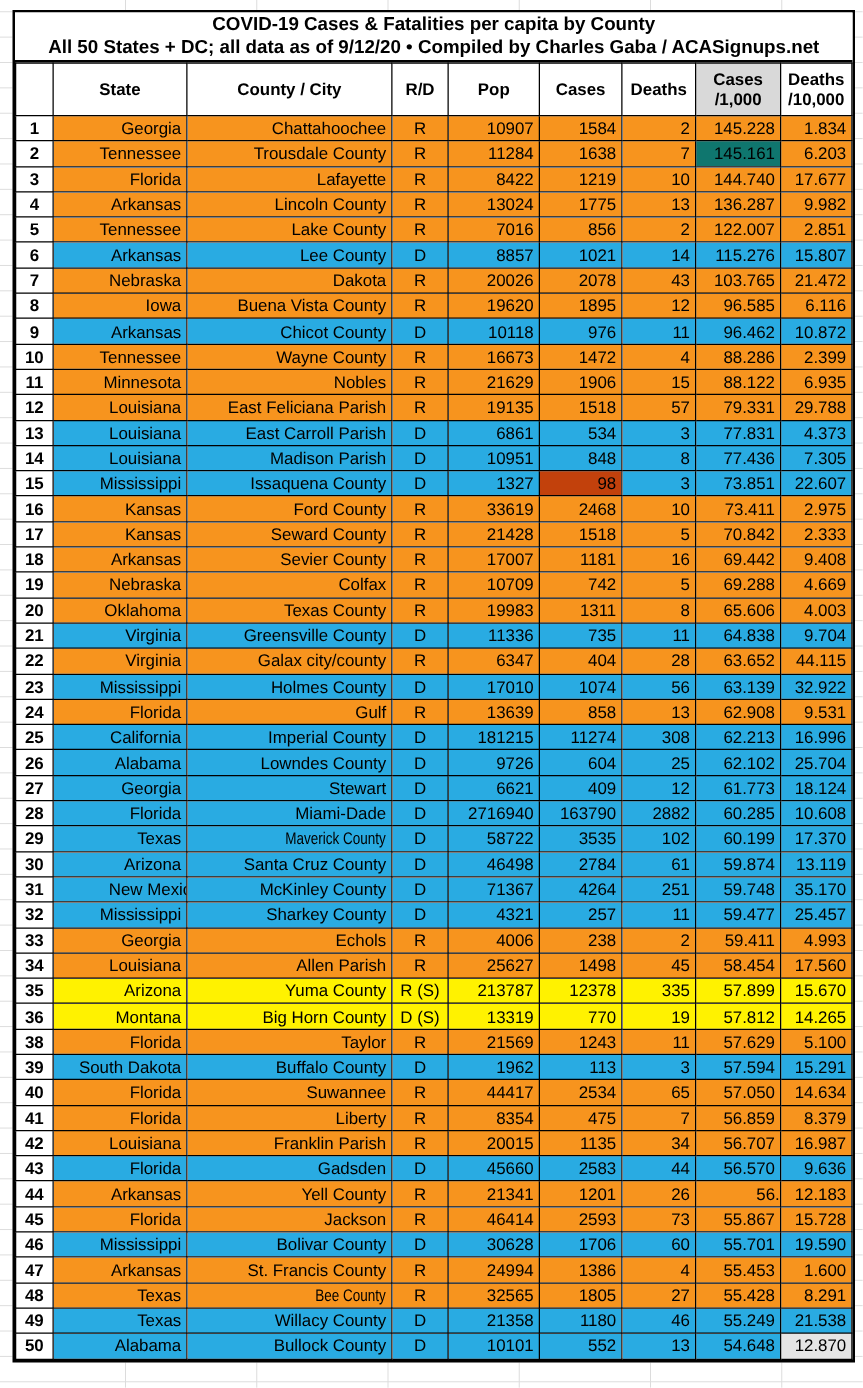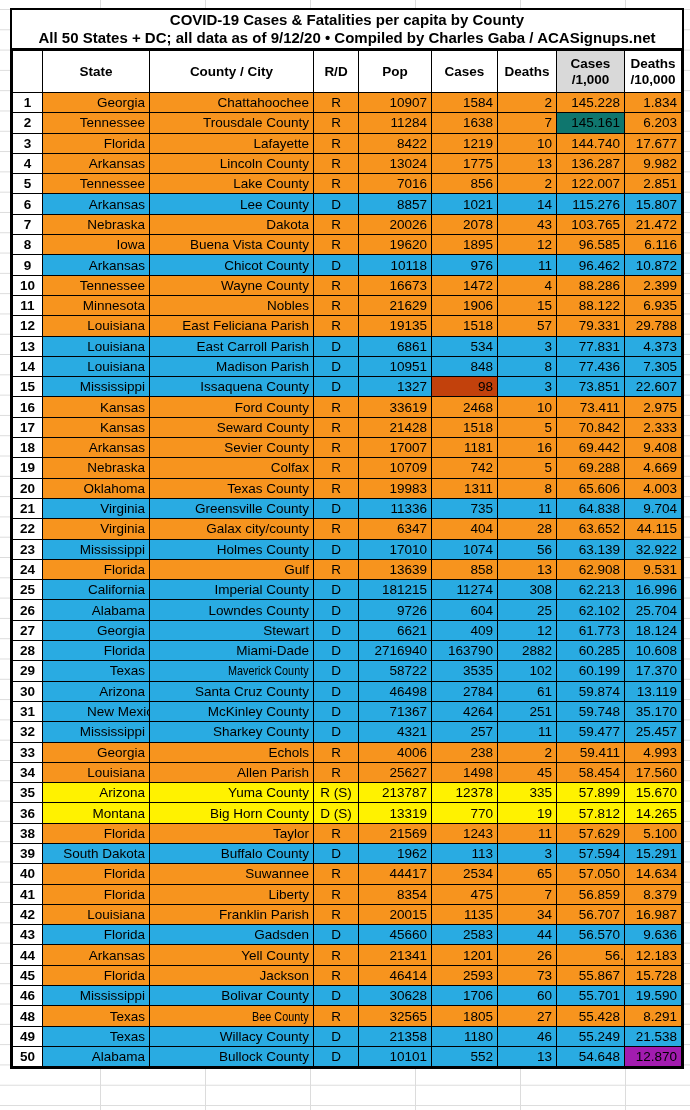--- a/index.html
+++ b/index.html
@@ -610,20 +610,31 @@
           <td class="state-cell" style="background: rgb(41, 171, 226);">Mississippi</td>
           <td class="county-cell" style="background: rgb(41, 171, 226);">Bolivar County</td>
           <td class="rd-cell" style="background: rgb(41, 171, 226);">D</td>
           <td class="num-cell" style="background: rgb(41, 171, 226);">30628</td>
           <td class="num-cell" style="background: rgb(41, 171, 226);">1706</td>
           <td class="num-cell" style="background: rgb(41, 171, 226);">60</td>
           <td class="num-cell" style="background: rgb(41, 171, 226);">55.701</td>
           <td class="num-cell" style="background: rgb(41, 171, 226);">19.590</td>
         </tr>
         <tr>
+          <td class="rank-cell">47</td>
+          <td class="state-cell" style="background: rgb(247, 148, 30);">Arkansas</td>
+          <td class="county-cell" style="background: rgb(247, 148, 30);">St. Francis County</td>
+          <td class="rd-cell" style="background: rgb(247, 148, 30);">R</td>
+          <td class="num-cell" style="background: rgb(247, 148, 30);">24994</td>
+          <td class="num-cell" style="background: rgb(247, 148, 30);">1386</td>
+          <td class="num-cell" style="background: rgb(247, 148, 30);">4</td>
+          <td class="num-cell" style="background: rgb(247, 148, 30);">55.453</td>
+          <td class="num-cell" style="background: rgb(247, 148, 30);">1.600</td>
+        </tr>
+        <tr>
           <td class="rank-cell">48</td>
           <td class="state-cell" style="background: rgb(247, 148, 30);">Texas</td>
           <td class="county-cell" style="background: rgb(247, 148, 30);"><span class="condensed">Bee County</span></td>
           <td class="rd-cell" style="background: rgb(247, 148, 30);">R</td>
           <td class="num-cell" style="background: rgb(247, 148, 30);">32565</td>
           <td class="num-cell" style="background: rgb(247, 148, 30);">1805</td>
           <td class="num-cell" style="background: rgb(247, 148, 30);">27</td>
           <td class="num-cell" style="background: rgb(247, 148, 30);">55.428</td>
           <td class="num-cell" style="background: rgb(247, 148, 30);">8.291</td>
         </tr>
@@ -640,17 +651,17 @@
         </tr>
         <tr>
           <td class="rank-cell">50</td>
           <td class="state-cell" style="background: rgb(41, 171, 226);">Alabama</td>
           <td class="county-cell" style="background: rgb(41, 171, 226);">Bullock County</td>
           <td class="rd-cell" style="background: rgb(41, 171, 226);">D</td>
           <td class="num-cell" style="background: rgb(41, 171, 226);">10101</td>
           <td class="num-cell" style="background: rgb(41, 171, 226);">552</td>
           <td class="num-cell" style="background: rgb(41, 171, 226);">13</td>
           <td class="num-cell" style="background: rgb(41, 171, 226);">54.648</td>
-          <td class="num-cell" style="background: #a21caf; margin-top: 46px;">12.870</td>
+          <td class="num-cell" style="background: #e5e5e5; margin-top: 46px;">12.870</td>
         </tr>
       </tbody>
   </table>
 </div>
 
 </body></html>

